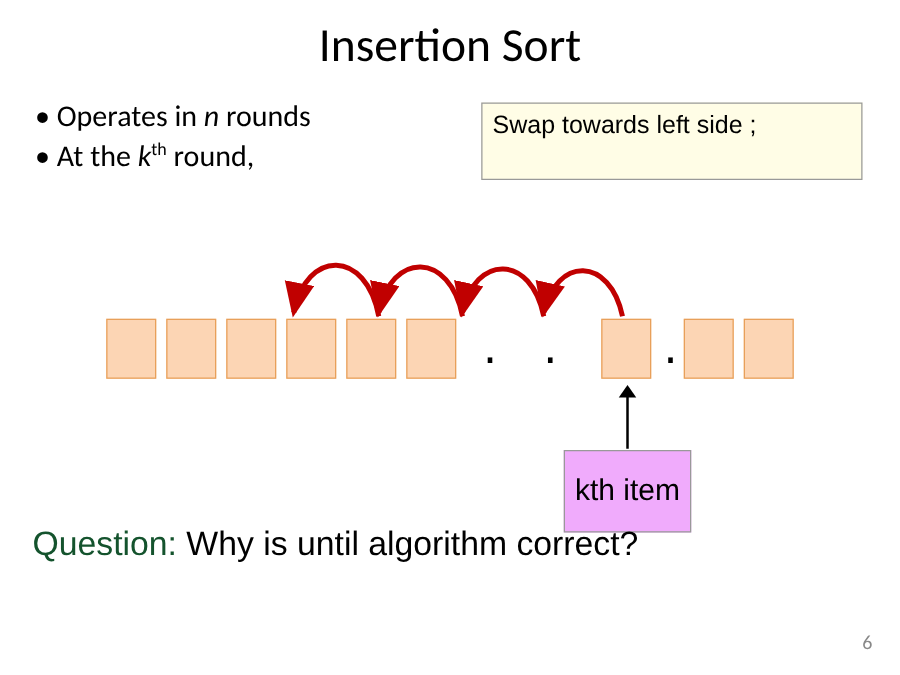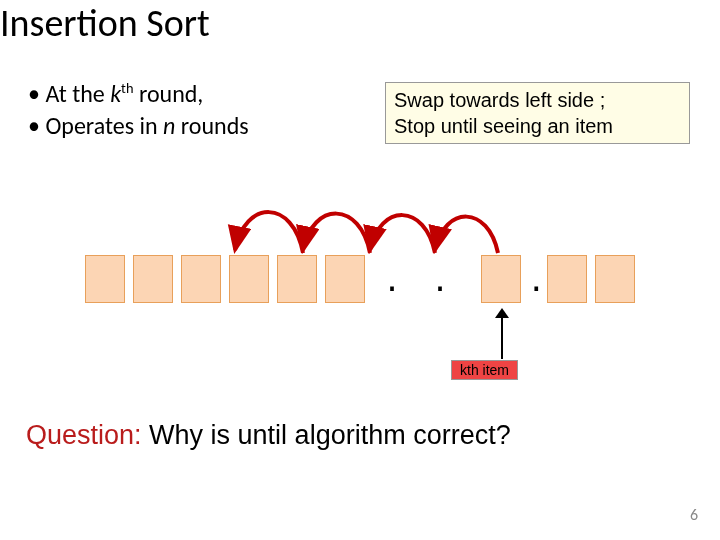--- a/index.html
+++ b/index.html
@@ -6,22 +6,23 @@
   body {
     width: 720px;
     height: 540px;
     background: #fff;
     font-family: "Calibri", "Helvetica Neue", Arial, sans-serif;
     color: #000;
     position: relative;
     overflow: hidden;
   }
   .title {
-    text-align: left;
+    text-align: center;
     font-size: 38px;
+    padding-top: 14px;
     font-weight: 400;
   }
   .bullets {
     position: absolute;
     top: 78px;
     left: 28px;
     font-size: 24px;
     line-height: 1.35;
   }
   .bullets div::before {
@@ -61,34 +62,34 @@
     top: 68px;
     left: 298px;
     font-size: 30px;
     letter-spacing: 6px;
     font-family: monospace;
   }
   .kth-label {
     position: absolute;
     top: 360px;
     left: 451px;
-    background: #ef4444;
+    background: #f0abfc;
     border: 1px solid #999;
     font-family: "Comic Sans MS", cursive, sans-serif;
-    font-size: 14px;
-    padding: 1px 8px;
+    font-size: 24px;
+    padding: 18px 8px;
   }
   .question {
     position: absolute;
     top: 420px;
     left: 26px;
     font-family: "Comic Sans MS", cursive, sans-serif;
     font-size: 27px;
   }
-  .q-red { color: #b91c1c; }
+  .q-red { color: #14532d; }
   .page-num {
     position: absolute;
     bottom: 16px;
     right: 22px;
     font-size: 16px;
     color: #888;
   }
   svg.arcs {
     position: absolute;
     top: 0;
@@ -98,30 +99,30 @@
     position: absolute;
   }
 </style>
 </head>
 <body>
 
 <div class="title">Insertion Sort</div>
 
 <div class="bullets">
   <div>
-    <span>At the </span><span class="ital">k</span><span class="sup">th</span><span> round,</span>
+    <span>Operates in </span><span class="ital">n</span><span> rounds</span>
   </div>
   <div>
-    <span>Operates in </span><span class="ital">n</span><span> rounds</span>
+    <span>At the </span><span class="ital">k</span><span class="sup">th</span><span> round,</span>
   </div>
 </div>
 
 <div class="note-box">
   <span>Swap towards left side ;</span><br>
-  <span>Stop until seeing an item</span><br>
+  <br>
 </div>
 
 <div class="diagram">
   <svg class="arcs" width="560" height="120">
     <defs>
       <marker id="arrowhead" markerWidth="8" markerHeight="8" refX="6" refY="3" orient="auto">
         <path d="M0,0 L7,3 L0,6 Z" fill="#c00000"></path>
       </marker>
     </defs>
 

